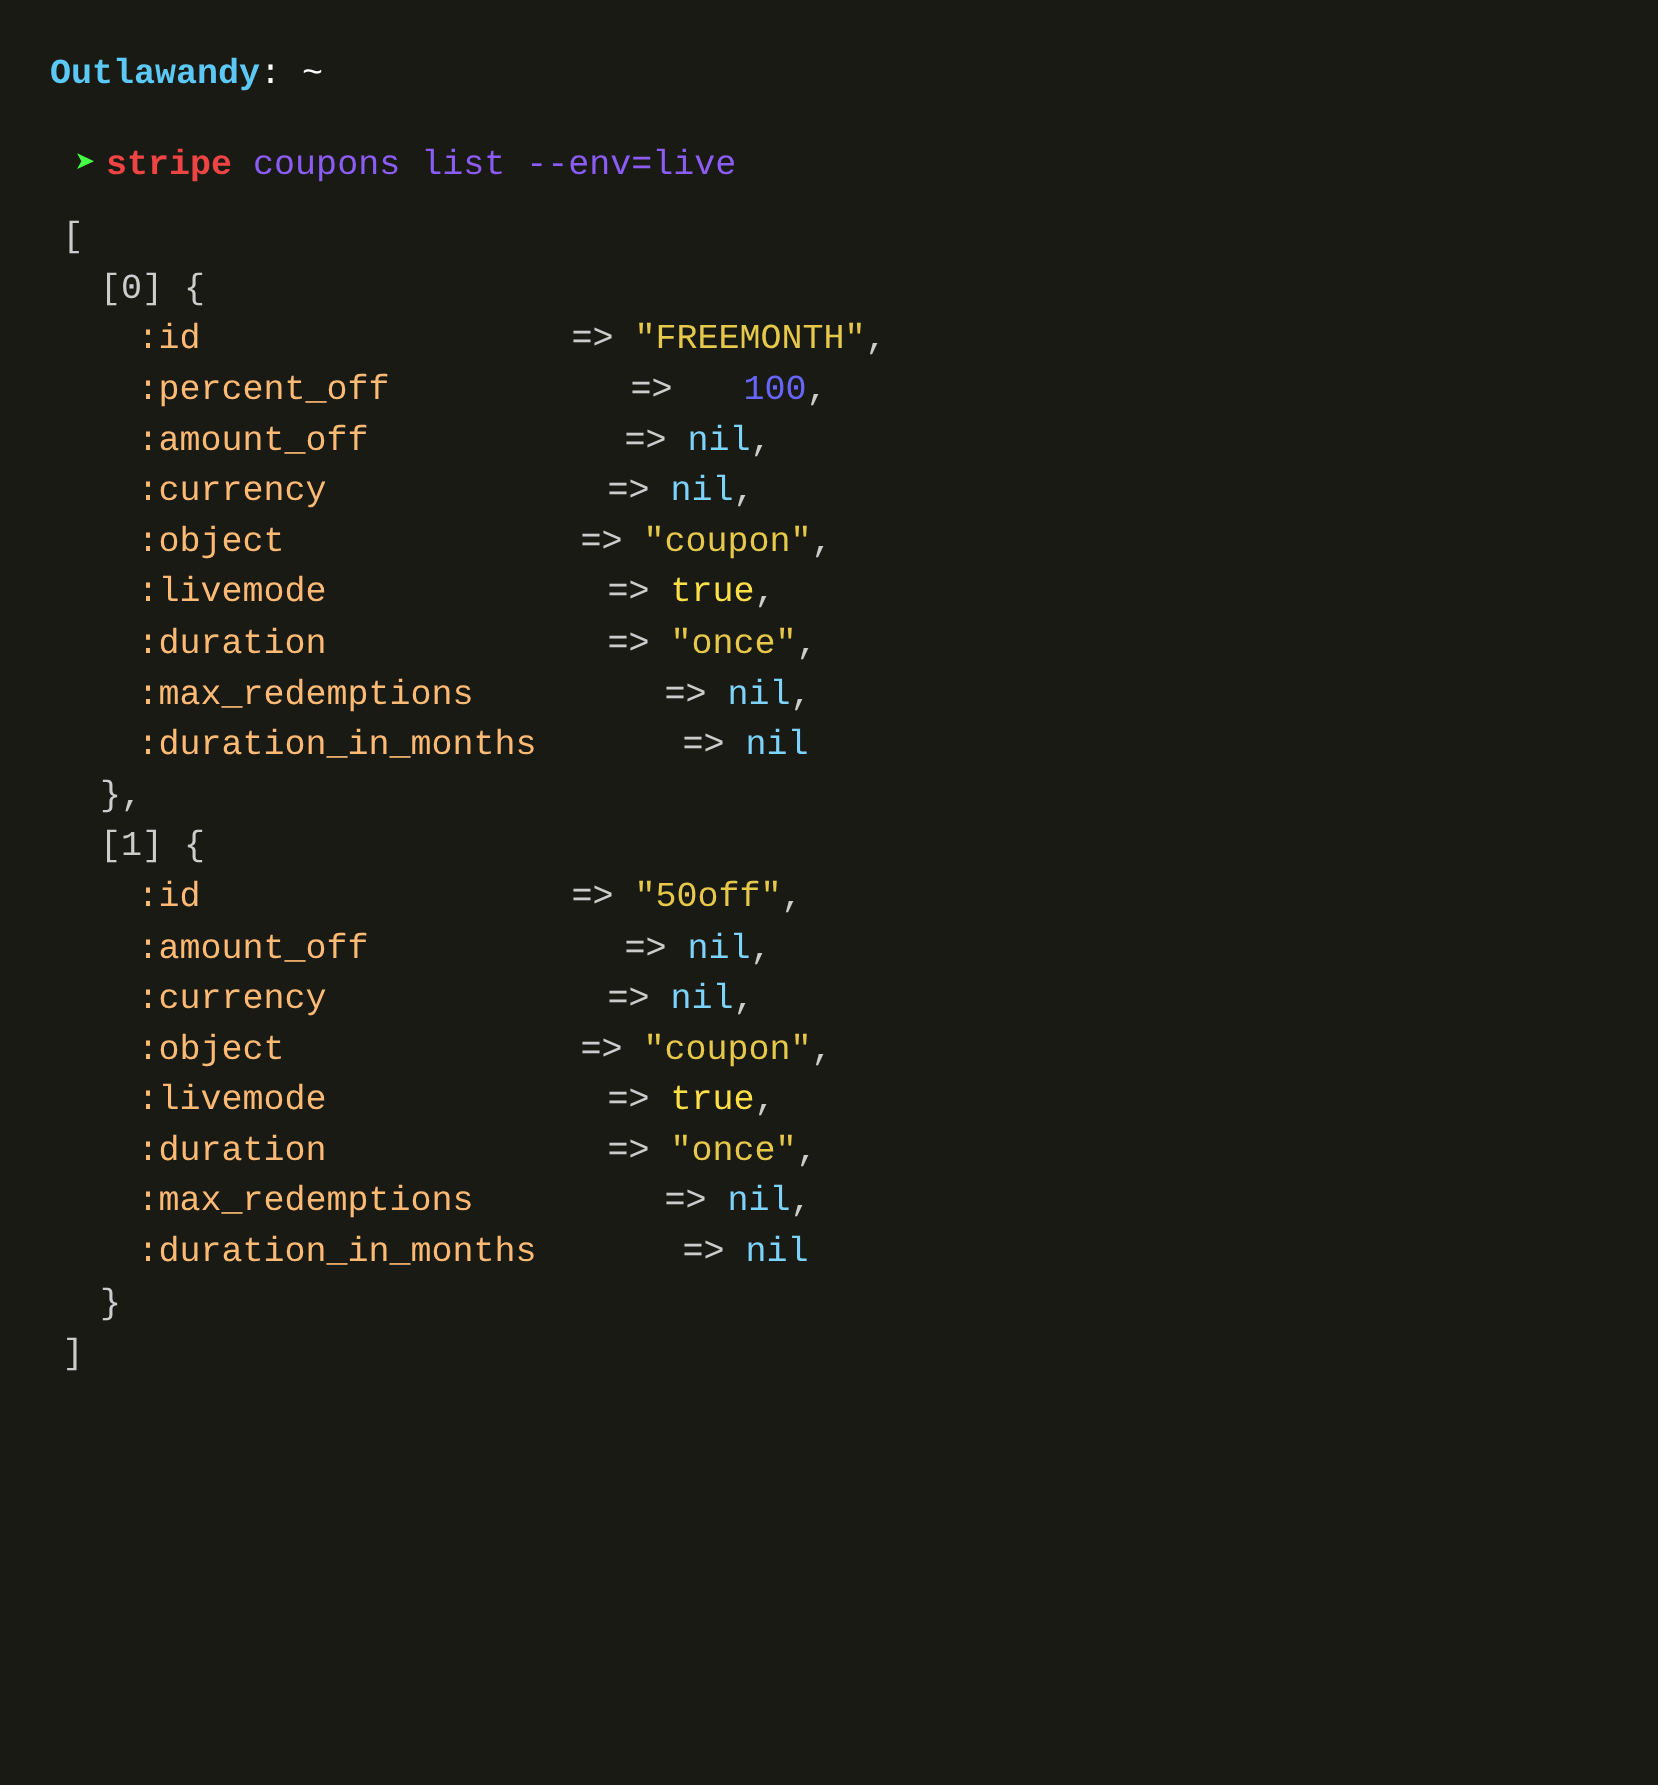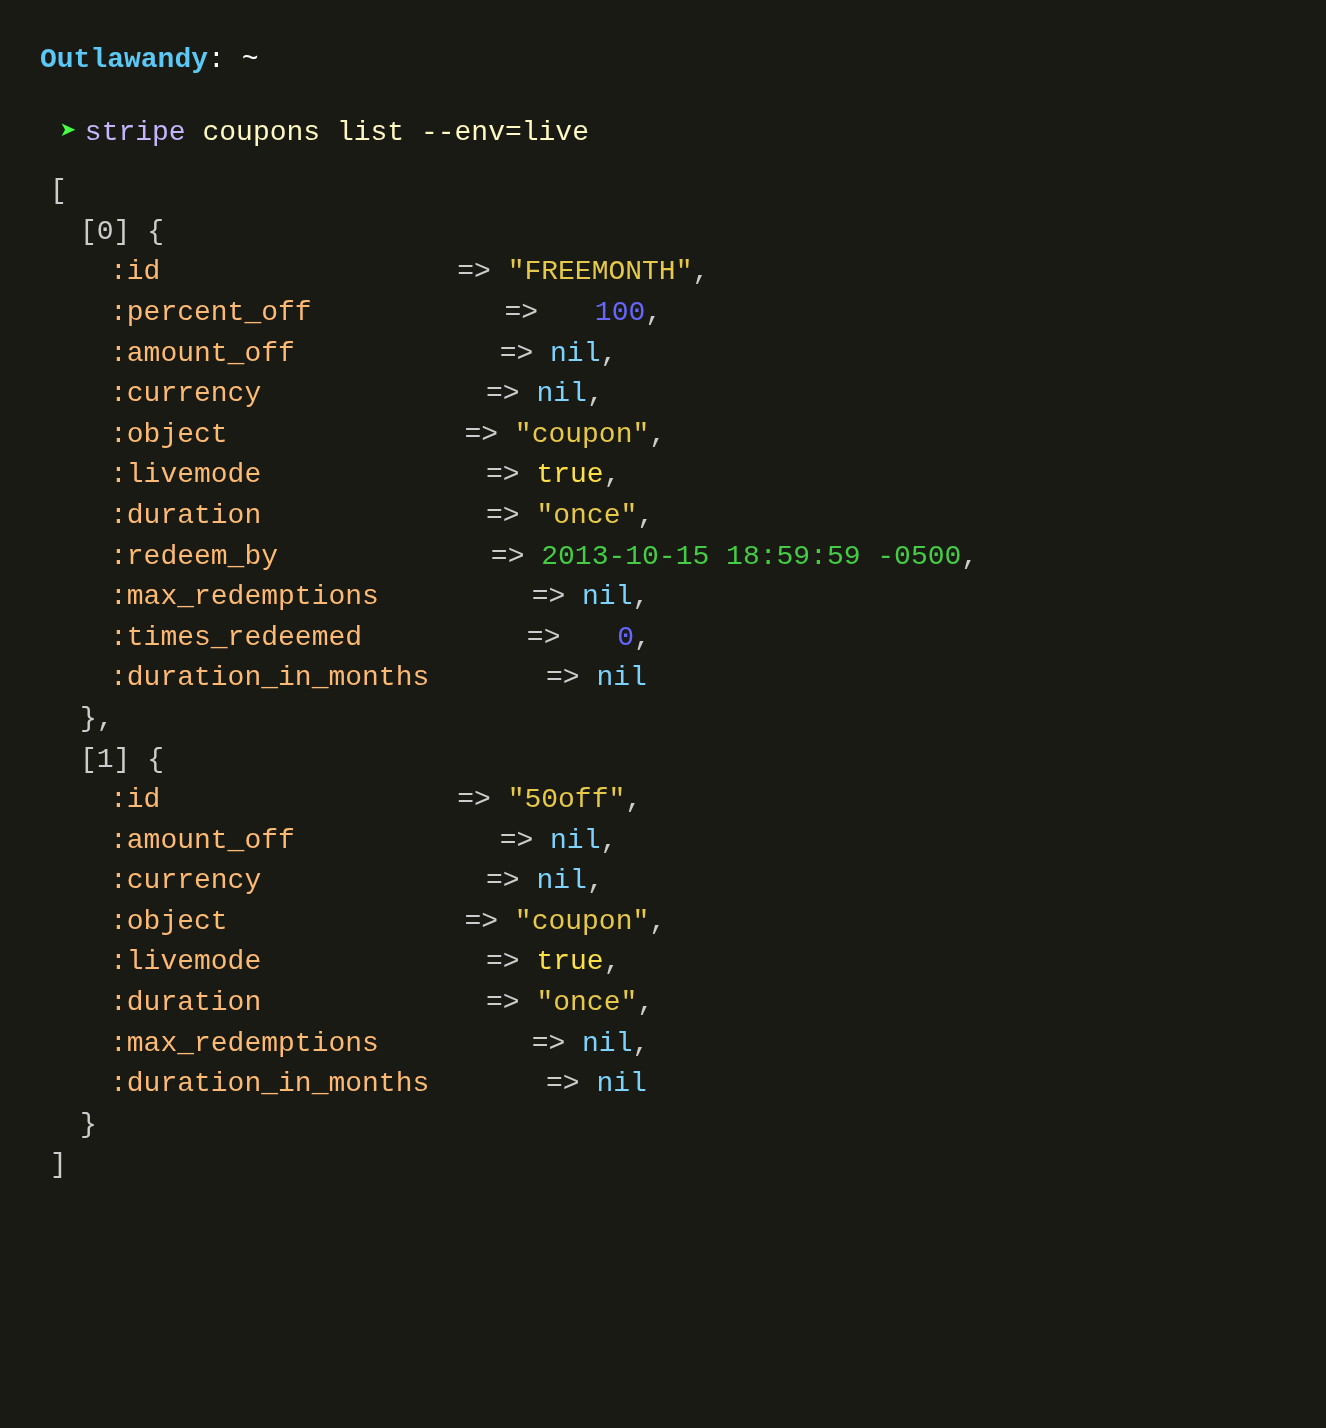--- a/index.html
+++ b/index.html
@@ -47,26 +47,26 @@
       margin-bottom: 18px;
       padding-left: 20px;
     }
 
     .arrow {
       color: #44ff44;
       margin-right: 8px;
     }
 
     .cmd-stripe {
-      color: #c4b5fd;
-      font-weight: normal;
+      color: #ef4444;
+      font-weight: bold;
     }
 
     .cmd-rest {
-      color: #fef9c3;
+      color: #8b5cf6;
       text-align: right;
     }
 
     .output {
       padding-left: 10px;
     }
 
     .bracket-outer {
       color: #cccccc;
     }
@@ -136,23 +136,21 @@
     <div class="indent1">
       <span class="line"><span class="index-bracket">[0]</span> <span class="bracket-outer">{</span></span>
       <div class="indent1">
         <span class="line"><span class="key">:id</span><span style="display:inline-block;min-width:280px"></span><span class="arrow-op"> =&gt; </span><span class="val-string">"FREEMONTH"</span><span class="comma">,</span></span>
         <span class="line"><span class="key">:percent_off</span><span style="display:inline-block;min-width:176px"></span><span class="arrow-op"> =&gt; </span><span class="val-number">100</span><span class="comma">,</span></span>
         <span class="line"><span class="key">:amount_off</span><span style="display:inline-block;min-width:188px"></span><span class="arrow-op"> =&gt; </span><span class="val-nil">nil</span><span class="comma">,</span></span>
         <span class="line"><span class="key">:currency</span><span style="display:inline-block;min-width:208px"></span><span class="arrow-op"> =&gt; </span><span class="val-nil">nil</span><span class="comma">,</span></span>
         <span class="line"><span class="key">:object</span><span style="display:inline-block;min-width:220px"></span><span class="arrow-op"> =&gt; </span><span class="val-string">"coupon"</span><span class="comma">,</span></span>
         <span class="line"><span class="key">:livemode</span><span style="display:inline-block;min-width:208px"></span><span class="arrow-op"> =&gt; </span><span class="val-true">true</span><span class="comma">,</span></span>
         <span class="line"><span class="key">:duration</span><span style="display:inline-block;min-width:208px"></span><span class="arrow-op"> =&gt; </span><span class="val-string">"once"</span><span class="comma">,</span></span>
-        <span class="line"><span class="key">:redeem_by</span><span style="display:inline-block;min-width:196px"></span><span class="arrow-op"> =&gt; </span><span class="val-date">2013-10-15 18:59:59 -0500</span><span class="comma">,</span></span>
         <span class="line"><span class="key">:max_redemptions</span><span style="display:inline-block;min-width:136px"></span><span class="arrow-op"> =&gt; </span><span class="val-nil">nil</span><span class="comma">,</span></span>
-        <span class="line"><span class="key">:times_redeemed</span><span style="display:inline-block;min-width:148px"></span><span class="arrow-op"> =&gt; </span><span class="val-number">0</span><span class="comma">,</span></span>
         <span class="line"><span class="key">:duration_in_months</span><span style="display:inline-block;min-width:100px"></span><span class="arrow-op"> =&gt; </span><span class="val-nil">nil</span></span>
       </div>
       <span class="line"><span class="bracket-outer">},</span></span>
     </div>
 
     <div class="indent1">
       <span class="line"><span class="index-bracket">[1]</span> <span class="bracket-outer">{</span></span>
       <div class="indent1">
         <span class="line"><span class="key">:id</span><span style="display:inline-block;min-width:280px"></span><span class="arrow-op"> =&gt; </span><span class="val-string">"50off"</span><span class="comma">,</span></span>
         <span class="line"><span class="key">:amount_off</span><span style="display:inline-block;min-width:188px"></span><span class="arrow-op"> =&gt; </span><span class="val-nil">nil</span><span class="comma">,</span></span>

